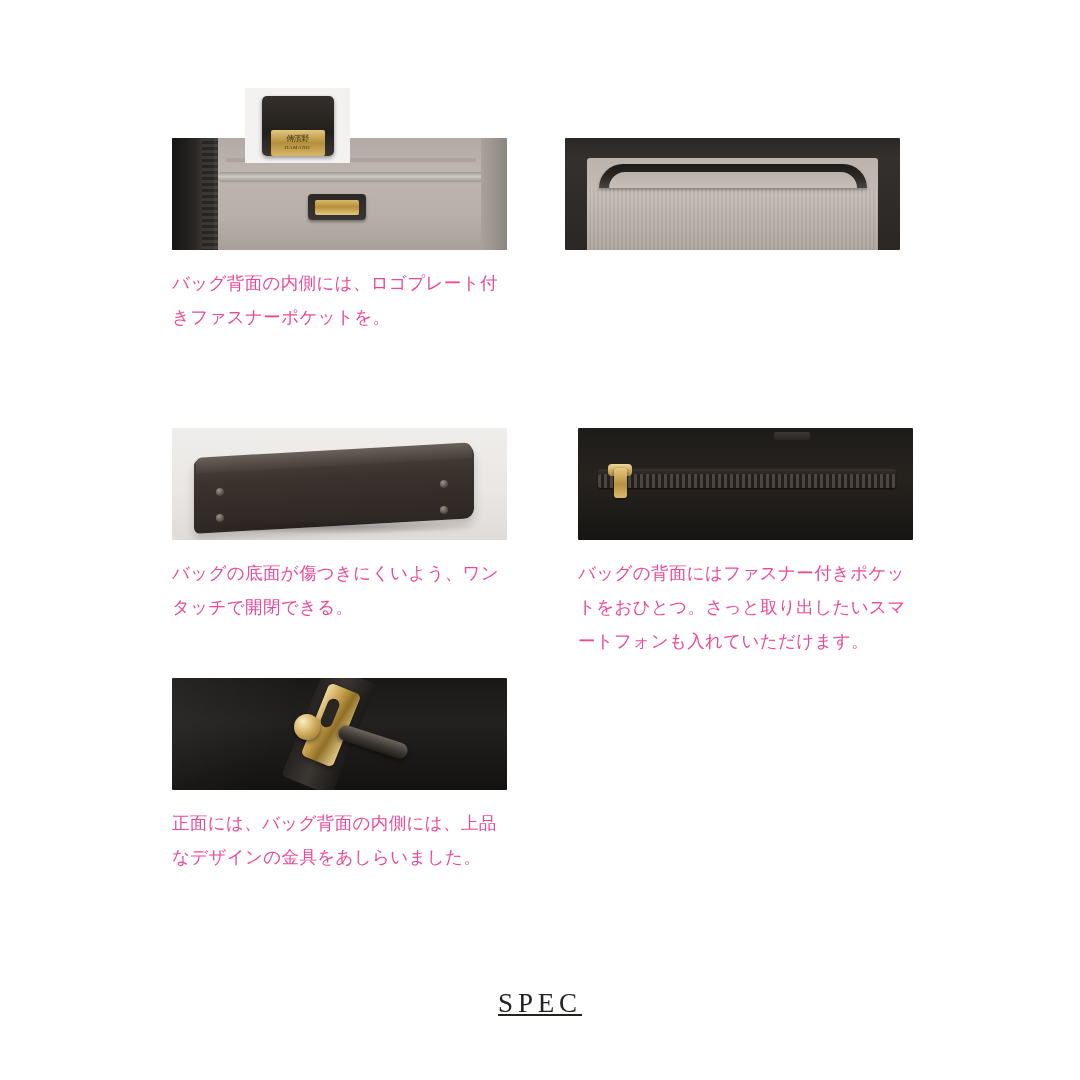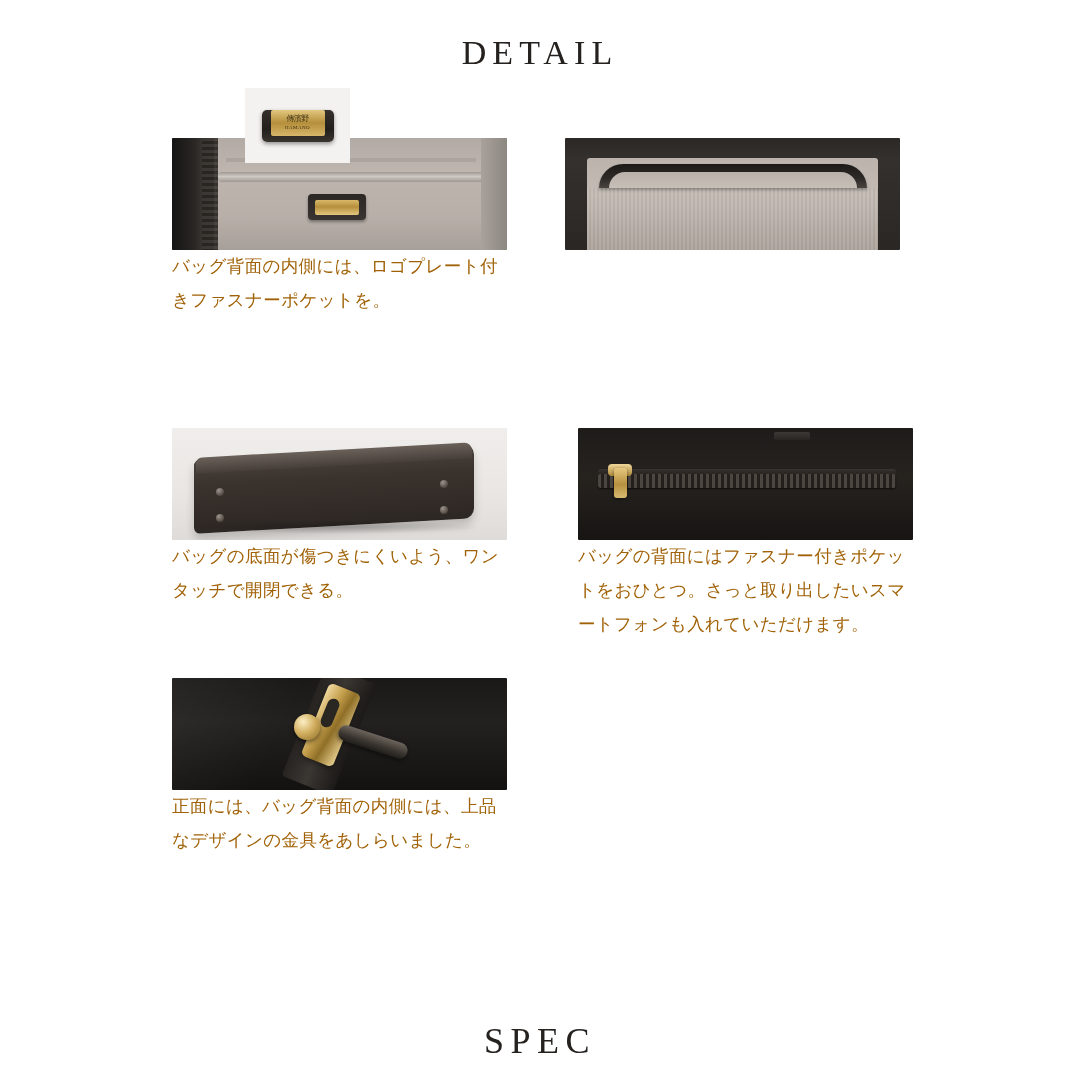--- a/index.html
+++ b/index.html
@@ -30,48 +30,50 @@
     font-family: "Liberation Serif", serif;
     letter-spacing: 0.18em;
     color: #24211f;
     font-weight: 400;
   }
   .heading-detail {
     top: 34px;
     font-size: 34px;
   }
   .heading-spec {
-    top: 1020px;
-    font-size: 36px;
+    top: 988px;
+    font-size: 27px;
+    text-decoration: underline;
   }
 
   .grid {
     position: absolute;
     top: 138px;
     left: 172px;
     width: 736px;
   }
 
   .cell {
     position: absolute;
   }
   .cell-img {
     width: 335px;
     height: 112px;
     overflow: hidden;
     position: relative;
     border-radius: 1px;
   }
   .cell-caption {
+    margin-top: 16px;
     width: 340px;
     font-size: 17.5px;
     line-height: 1.95;
-    color: #a16207;
+    color: #ec4899;
     letter-spacing: 0.02em;
-    font-family: Liberation Mono, monospace;
+    font-family: Liberation Serif, serif;
   }
 
   
   .ph1 {
     background: linear-gradient(180deg, #b2aaa4 0%, #bdb5ae 30%, #b7afa8 70%, #a79f99 100%);
   }
   .ph1 .zip-edge {
     position: absolute;
     left: 0; top: 0;
     width: 42px; height: 112px;
@@ -130,25 +132,25 @@
     width: 105px;
     height: 75px;
     background: #f4f2f0;
     overflow: hidden;
     z-index: 5;
     display: flex;
     align-items: center;
     justify-content: center;
   }
   .plate-thumb .big-plate {
-    width: 72px; height: 32px;
+    width: 72px; height: 60px;
     background: linear-gradient(180deg, #35302c 0%, #221f1c 60%, #3b3530 100%);
     border-radius: 5px;
     box-shadow: 0 2px 4px rgba(0,0,0,.4);
-    display: flex; align-items: flex-start; justify-content: center;
+    display: flex; align-items: flex-end; justify-content: center;
   }
   .plate-thumb .big-plate-inner {
     width: 54px; height: 26px;
     background: linear-gradient(180deg, #e2c77e 0%, #b58f3b 50%, #d8b76a 100%);
     border-radius: 2px;
     display: flex; flex-direction: column;
     align-items: center; justify-content: center;
     font-family: "Liberation Serif", serif;
     color: #3a2d12;
     line-height: 1;
@@ -320,21 +322,20 @@
     position: absolute;
     left: 0; top: 0; width: 335px; height: 112px;
     background: linear-gradient(115deg, rgba(255,255,255,.05) 0%, rgba(255,255,255,0) 35%);
   }
 </style>
 </head>
 <body>
 
 <div class="page">
 
-  <div class="heading heading-detail">DETAIL</div>
 
   <div class="grid">
 
     <div class="cell" style="left:0px; top:0px;">
       <div class="cell-img ph1">
         <div class="zip-edge"></div>
         <div class="zip-edge2"></div>
         <div class="seam2"></div>
         <div class="seam"></div>
         <div class="plate">

